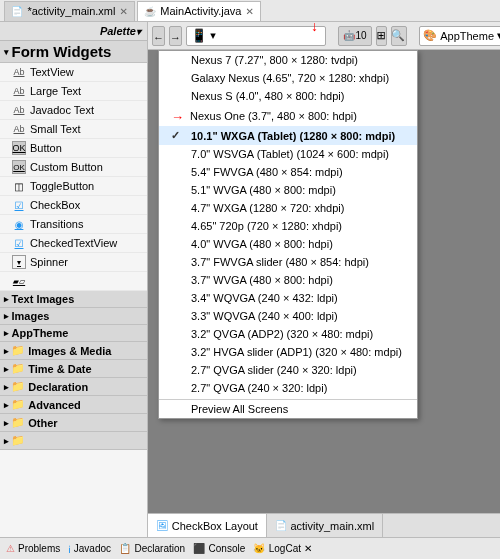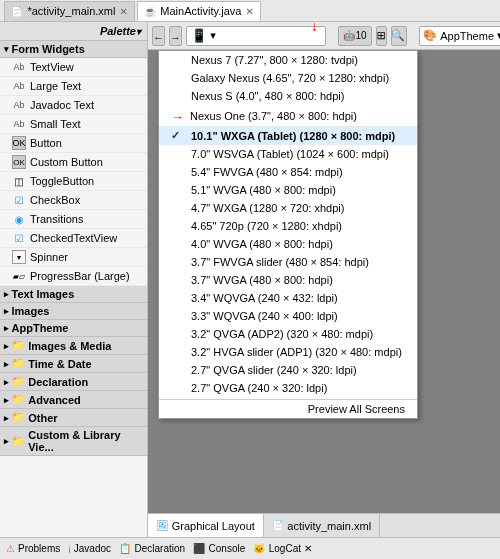--- a/index.html
+++ b/index.html
@@ -20,21 +20,21 @@
 
     
     .sidebar { width: 148px; background: #f5f5f5; border-right: 1px solid #bbb; display: flex; flex-direction: column; flex-shrink: 0; overflow-y: auto; }
     .palette-header { display: flex; align-items: center; justify-content: flex-end; padding: 3px 6px; background: #e0e0e0; border-bottom: 1px solid #bbb; font-size: 11px; font-weight: bold; font-style: italic; }
     .palette-arrow { font-size: 10px; }
 
     .sidebar-section-header { display: flex; align-items: center; gap: 3px; padding: 2px 4px; background: #d8d8d8; border-bottom: 1px solid #c0c0c0; cursor: pointer; font-size: 11px; font-weight: bold; }
     .sidebar-section-header .arrow { font-size: 9px; }
 
     .sidebar-item { display: flex; align-items: center; gap: 4px; padding: 2px 6px 2px 12px; cursor: pointer; font-size: 11px; border-bottom: 1px solid #e8e8e8; }
-    .item-icon { width: 14px; height: 14px; display: inline-flex; align-items: center; justify-content: center; font-size: 10px; flex-shrink: 0; }
+    .item-icon { width: 14px; height: 14px; display: inline-flex; align-items: center; justify-content: center; font-size: 10px; flex-shrink: 0; text-decoration: underline; }
 
     
     .right-panel { flex: 1; display: flex; flex-direction: column; overflow: hidden; }
 
     
     .toolbar { display: flex; align-items: center; background: #e8e8e8; border-bottom: 1px solid #bbb; padding: 2px 4px; gap: 4px; height: 28px; flex-shrink: 0; }
     .toolbar-btn { display: flex; align-items: center; justify-content: center; background: #d4d4d4; border: 1px solid #aaa; border-radius: 2px; width: 22px; height: 20px; cursor: pointer; font-size: 11px; }
     .toolbar-dropdown { display: flex; align-items: center; background: #fff; border: 1px solid #aaa; border-radius: 2px; padding: 1px 4px; cursor: pointer; font-size: 11px; gap: 3px; height: 20px; }
     .toolbar-sep { width: 1px; height: 16px; background: #aaa; margin: 0 2px; }
 
@@ -76,21 +76,21 @@
 <div class="main-content">
 
   <div class="sidebar">
     <div class="palette-header">
       <span>Palette</span>
       <span class="palette-arrow">▾</span>
     </div>
 
     <div class="sidebar-section-header">
       <span class="arrow">▾</span>
-      <span style="font-size:11px;">Form Widgets</span>
+      <span style="font-size:15px;">Form Widgets</span>
     </div>
     <div class="sidebar-item">
       <span class="item-icon" style="font-size:9px; color:#555;">Ab</span>
       <span>TextView</span>
     </div>
     <div class="sidebar-item">
       <span class="item-icon" style="font-size:9px; color:#555;">Ab</span>
       <span>Large Text</span>
     </div>
     <div class="sidebar-item">
@@ -124,21 +124,20 @@
     <div class="sidebar-item">
       <span class="item-icon" style="color:#2196F3;">☑</span>
       <span>CheckedTextView</span>
     </div>
     <div class="sidebar-item">
       <span class="item-icon" style="border:1px solid #999; font-size:8px; padding:0 1px;">▾</span>
       <span>Spinner</span>
     </div>
     <div class="sidebar-item">
       <span class="item-icon" style="font-size:8px;">▰▱</span>
-      <span>ProgressBar (Large)</span>
     </div>
 
     <div class="sidebar-section-header">
       <span class="arrow">▸</span>
       <span>Text Images</span>
     </div>
 
     <div class="sidebar-section-header">
       <span class="arrow">▸</span>
       <span>Images</span>
@@ -175,21 +174,20 @@
 
     <div class="sidebar-section-header">
       <span class="arrow">▸</span>
       <span style="color:#f5a623; font-size:11px;">📁</span>
       <span>Other</span>
     </div>
 
     <div class="sidebar-section-header">
       <span class="arrow">▸</span>
       <span style="color:#f5a623; font-size:11px;">📁</span>
-      <span>Custom &amp; Library Vie...</span>
     </div>
   </div>
 
   <div class="right-panel">
 
     <div class="toolbar">
       <div class="toolbar-btn">←</div>
       <div class="toolbar-btn">→</div>
 
       <div style="position:relative; display:inline-flex; align-items:center;">
@@ -291,31 +289,31 @@
           <span>3.2" HVGA slider (ADP1) (320 × 480: mdpi)</span>
         </div>
         <div class="dropdown-item">
           <span class="check-mark"> </span>
           <span>2.7" QVGA slider (240 × 320: ldpi)</span>
         </div>
         <div class="dropdown-item">
           <span class="check-mark"> </span>
           <span>2.7" QVGA (240 × 320: ldpi)</span>
         </div>
-        <div class="dropdown-item" style="border-top:1px solid #ccc; margin-top:2px;justify-content:flex-end;">
+        <div class="dropdown-item" style="border-top:1px solid #ccc; margin-top:2px;">
           <span class="check-mark"> </span>
           <span>Preview All Screens</span>
         </div>
       </div>
     </div>
 
     <div class="bottom-tabs">
       <div class="bottom-tab active">
         <span style="color:#2196F3; font-size:10px;">🖼</span>
-        <span>Graphical Layout</span>
+        <span>CheckBox Layout</span>
       </div>
       <div class="bottom-tab">
         <span style="color:#e57373; font-size:10px;">📄</span>
         <span>activity_main.xml</span>
       </div>
     </div>
   </div>
 </div>
 
 <div class="status-bar">

